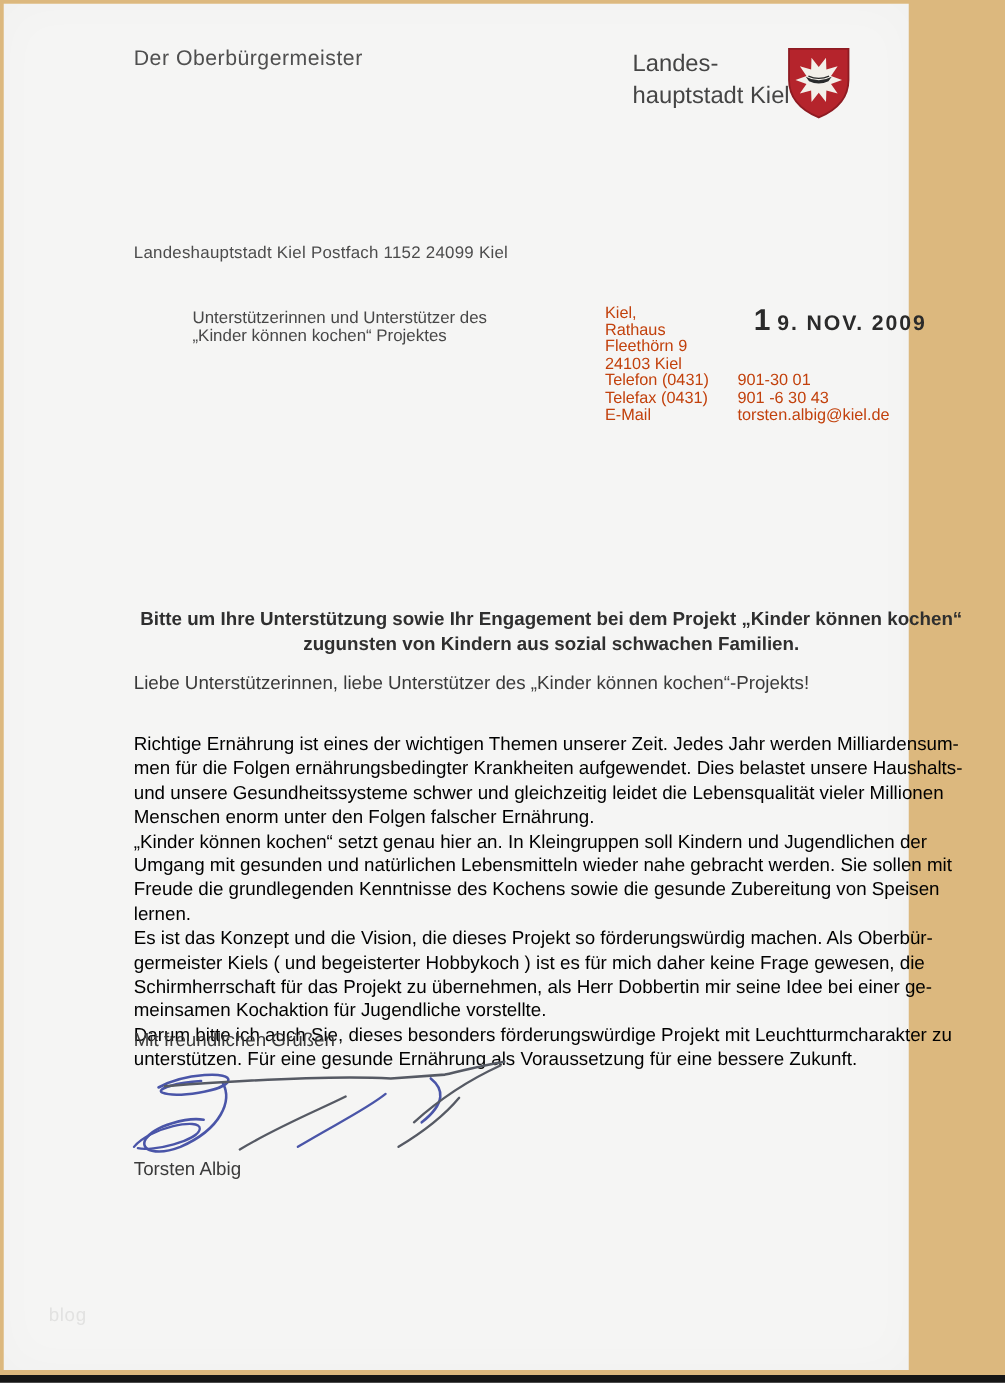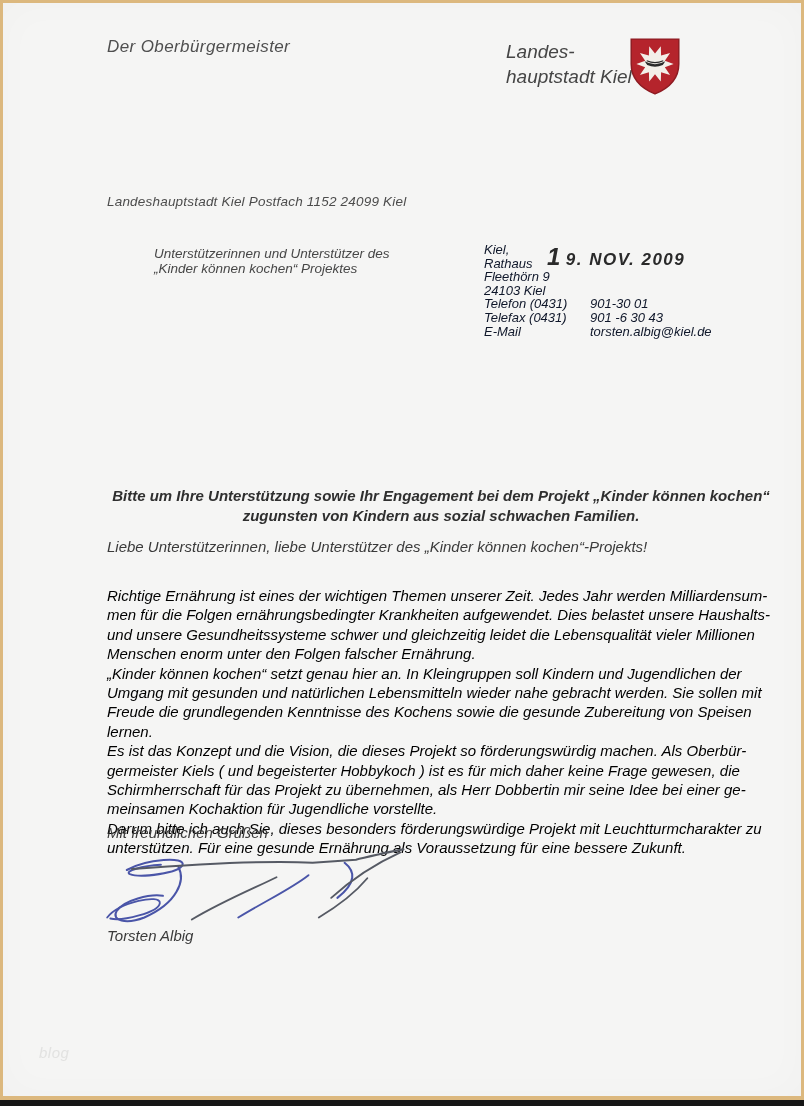--- a/index.html
+++ b/index.html
@@ -11,24 +11,23 @@
     overflow:hidden;
   }
   .scan-frame{
     position:absolute;left:0;top:0;
     width:804px;height:1100px;
     background:#dcb87e; 
     box-sizing:border-box;
   }
   .page{
     position:absolute;left:3px;top:3px;
-    width:798px;height:1093px;
+    width:724px;height:1093px;
     background:#f5f5f4;
     box-shadow:inset 0 0 40px rgba(0,0,0,0.02);
-    font-style:italic;
   }
   .bottom-bar{
     position:absolute;left:0;top:1100px;width:804px;height:6px;
     background:#161616;
   }
   .abs{position:absolute;}
   
   .sender-title{
     left:104px;top:34px;
     font-size:17px;color:#4f4f4f;letter-spacing:.4px;
@@ -46,26 +45,26 @@
     font-size:13.5px;color:#4c4c4c;letter-spacing:.2px;
   }
   .recipient{
     left:104px;top:243px;
     font-size:13.5px;line-height:15px;color:#474747;
     white-space:pre-line;
     margin-left:47px;
   }
   .contact-block{
     left:481px;top:240px;
-    font-size:13px;line-height:13.6px;color:#0f172a;
+    font-size:13px;line-height:13.6px;color:#c2410c;
   }
   .contact-row{display:flex;}
   .contact-row .lbl{width:106px;}
   .date-stamp{
-    left:544px;top:240px;
+    left:600px;top:240px;
     color:#2a2a2a;font-weight:bold;white-space:nowrap;
   }
   .date-stamp .big{font-size:24px;letter-spacing:1px;}
   .date-stamp .rest{font-size:17px;letter-spacing:1.5px;}
   
   .subject{
     left:104px;top:483px;width:668px;
     font-size:15px;font-weight:bold;line-height:20px;color:#2f2f2f;
     white-space:pre-line;
     text-align:center;

